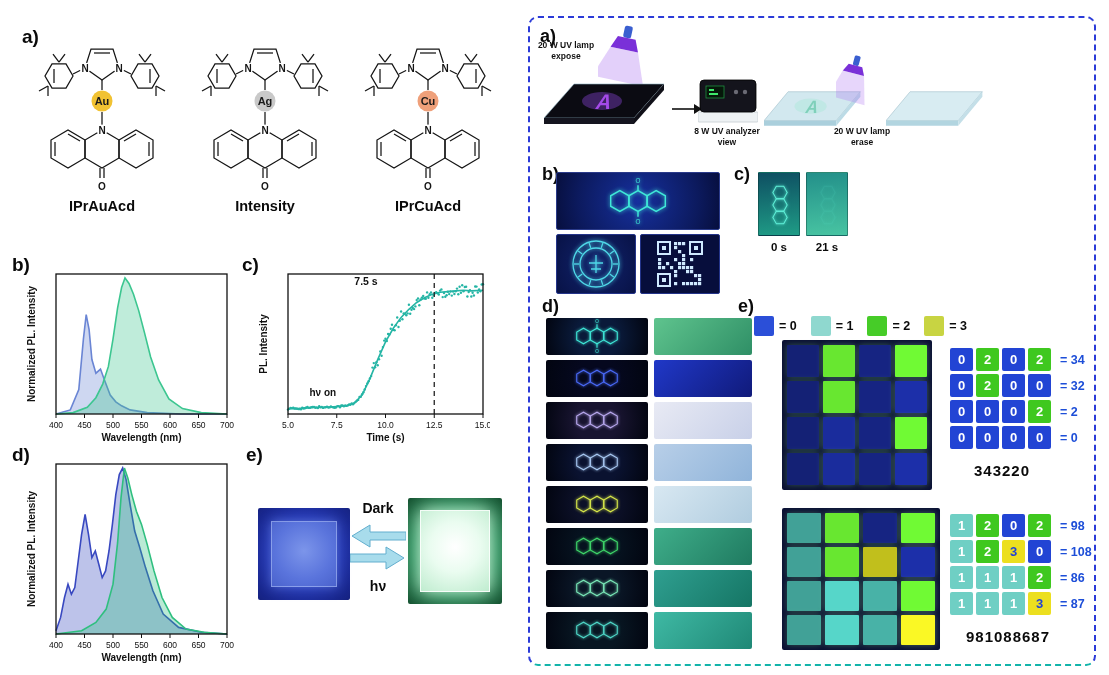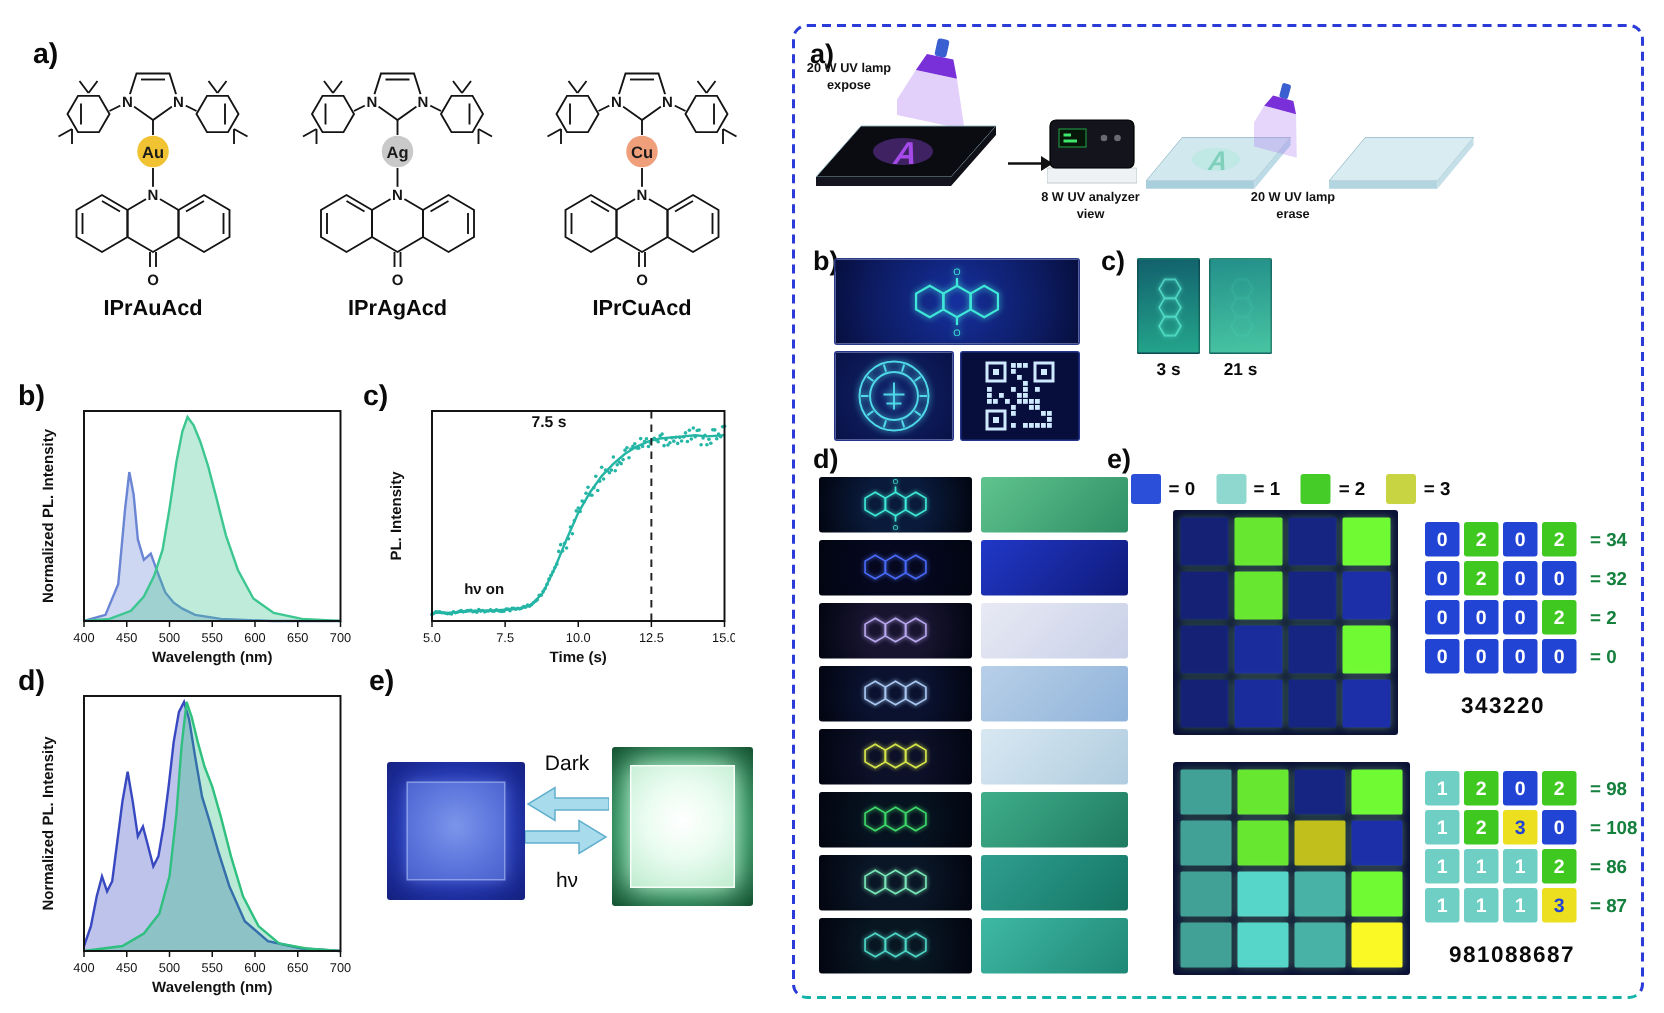--- a/index.html
+++ b/index.html
@@ -9,21 +9,21 @@
   .plabel{position:absolute;font-size:19px;font-weight:600;color:#0a0a0a}
   #structures{position:absolute;left:28px;top:34px;width:474px;display:flex;justify-content:space-between}
   .struct-cell{width:148px;display:flex;flex-direction:column;align-items:center}
   .struct-name{font-size:14.5px;font-weight:bold;margin-top:2px;color:#0a0a0a}
   .chart{position:absolute}
   .photo-sample{position:absolute;border-radius:2px}
   #photo-dark{left:258px;top:508px;width:92px;height:92px;background:radial-gradient(circle at 50% 48%,#3d54cc 0%,#2336ae 55%,#14207e 100%)}
   #photo-dark .plate{position:absolute;inset:13px;background:radial-gradient(circle at 50% 45%,#7c95ea 0%,#5a74dc 60%,#4a62cc 100%);border:1px solid rgba(200,215,255,.45);box-shadow:0 0 10px rgba(130,160,255,.5)}
   #photo-bright{left:408px;top:498px;width:94px;height:106px;background:radial-gradient(circle at 50% 50%,#7fd8a8 0%,#2e8f5e 60%,#14502f 100%)}
   #photo-bright .plate{position:absolute;inset:12px;background:radial-gradient(circle at 50% 45%,#ffffff 0%,#eafcf0 45%,#bfeccf 100%);border:1px solid rgba(255,255,255,.8);box-shadow:0 0 16px rgba(220,255,230,.9)}
-  .switch-label{position:absolute;width:56px;text-align:center;font-size:14px;font-weight:normal;color:#0a0a0a}
+  .switch-label{position:absolute;width:56px;text-align:center;font-size:14px;font-weight:bold;color:#0a0a0a}
   #rpanel{position:absolute;left:528px;top:16px;width:568px;height:650px;border:2.5px dashed #2b3bd8;border-bottom-color:#12b4aa;border-radius:10px}
   .rlabel{position:absolute;font-size:18px;font-weight:600;color:#0a0a0a}
   .proc-label{position:absolute;font-size:8.5px;line-height:1.3;text-align:center;color:#111;font-weight:600}
   .procsvg{position:absolute}
   .bphoto{position:absolute;border-radius:2px}
   #bphoto-main{left:26px;top:154px;width:164px;height:58px;background:radial-gradient(circle at 50% 50%,#16309e 0%,#0c1a5e 70%,#070f3e 100%);border:1px solid #2a3a8a}
   #bphoto-emblem{left:26px;top:216px;width:80px;height:60px;background:radial-gradient(circle at 50% 50%,#12246e 0%,#081246 100%);border:1px solid #24348a}
   #bphoto-qr{left:110px;top:216px;width:80px;height:60px;background:#070e3c;border:1px solid #24348a}
   #c-row{position:absolute;left:228px;top:154px;display:flex;gap:6px}
   .cphoto{width:42px;display:flex;flex-direction:column;align-items:center}
@@ -35,21 +35,21 @@
   .drow-rect{width:98px;height:37px;border-radius:2px}
   #legend{position:absolute;left:224px;top:298px;display:flex;gap:14px;align-items:center}
   .leg-item{display:flex;align-items:center;gap:5px}
   .leg-sq{width:20px;height:20px;border-radius:2px}
   .leg-tx{font-size:12.5px;font-weight:bold;color:#0a0a0a}
   .pgrid{position:absolute;display:grid;grid-template-columns:repeat(4,1fr);grid-auto-rows:1fr;gap:4px;background:#0a1034;padding:5px;border-radius:2px}
   .pcell{box-shadow:0 0 6px rgba(150,255,150,.35);border-radius:1px}
   .matrix{position:absolute}
   .mrow{display:flex;align-items:center;margin-bottom:3px}
   .mcell{width:23px;height:23px;margin-right:3px;text-align:center;line-height:23px;font-weight:bold;font-size:13px;border-radius:2px}
-  .msum{margin-left:6px;font-weight:bold;font-size:12.5px;color:#15803d;white-space:nowrap}
+  .msum{margin-left:6px;font-weight:bold;font-size:12.5px;color:#1d4ed8;white-space:nowrap}
   .code{position:absolute;font-weight:bold;font-size:15px;text-align:center;color:#0a0a0a;letter-spacing:1px}
 </style>
 </head>
 <body>
 
 <div id="canvas">
 
   <div class="plabel" style="left:22px;top:26px">a)</div>
   <div id="structures">
       <div class="struct-cell">
@@ -129,21 +129,21 @@
           </g>
           <text x="74" y="71" text-anchor="middle" font-size="11" font-weight="bold" fill="#1a1a1a">Ag</text>
           <circle cx="57" cy="34" r="5.5" fill="#fff" stroke="none"></circle>
           <circle cx="91" cy="34" r="5.5" fill="#fff" stroke="none"></circle>
           <circle cx="74" cy="96" r="5.5" fill="#fff" stroke="none"></circle>
           <text x="57" y="37.5" text-anchor="middle" font-size="10" font-weight="bold" fill="#141414">N</text>
           <text x="91" y="37.5" text-anchor="middle" font-size="10" font-weight="bold" fill="#141414">N</text>
           <text x="74" y="99.5" text-anchor="middle" font-size="10" font-weight="bold" fill="#141414">N</text>
           <text x="74" y="156" text-anchor="middle" font-size="10" font-weight="bold" fill="#141414">O</text>
         </svg>
-        <div class="struct-name">IPrAgAcd</div>
+        <div class="struct-name">Intensity</div>
       </div>
       <div class="struct-cell">
         <svg width="148" height="162" viewBox="0 0 148 162">
           <g stroke="#141414" stroke-width="1.25" fill="none">
             <polygon points="74,46 57,34 63,15 85,15 91,34"></polygon>
             <line x1="66" y1="19" x2="82" y2="19"></line>
             <line x1="57" y1="34" x2="45" y2="40"></line>
             <line x1="91" y1="34" x2="103" y2="40"></line>
             <polygon points="45.0,42.0 38.0,54.1 24.0,54.1 17.0,42.0 24.0,29.9 38.0,29.9"></polygon>
             <polygon points="103.0,42.0 110.0,29.9 124.0,29.9 131.0,42.0 124.0,54.1 110.0,54.1"></polygon>
@@ -546,30 +546,30 @@
             <rect x="53" y="47" width="3.2" height="3.2"></rect>
             <rect x="57" y="39" width="3.2" height="3.2"></rect>
             <rect x="57" y="43" width="3.2" height="3.2"></rect>
             <rect x="57" y="47" width="3.2" height="3.2"></rect>
           </g>
         </svg></div>
 
     <div class="rlabel" style="left:204px;top:146px">c)</div>
     <div id="c-row">
         <div class="cphoto">
-          <div class="cimg" style="background: linear-gradient(175deg, rgb(18, 96, 108), rgb(36, 166, 140));"><svg width="42" height="64">
-              <g opacity="0.85">
+          <div class="cimg" style="background: linear-gradient(175deg, rgb(14, 79, 98), rgb(31, 156, 134));"><svg width="42" height="64">
+              <g opacity="1">
                 <g stroke="#5ff0d8" stroke-width="1.4" fill="none" transform="translate(21,32) rotate(90) scale(0.72)" style="filter:drop-shadow(0 0 2px #5ff0d8)">
                   <polygon points="8.7,5.0 0.0,10.0 -8.7,5.0 -8.7,-5.0 -0.0,-10.0 8.7,-5.0"></polygon>
                   <polygon points="-8.6,5.0 -17.3,10.0 -26.0,5.0 -26.0,-5.0 -17.3,-10.0 -8.6,-5.0"></polygon>
                   <polygon points="26.0,5.0 17.3,10.0 8.6,5.0 8.6,-5.0 17.3,-10.0 26.0,-5.0"></polygon>
                 </g>
               </g>
             </svg></div>
-          <div class="ctime">3 s</div>
+          <div class="ctime">0 s</div>
         </div>
         <div class="cphoto">
           <div class="cimg" style="background: linear-gradient(175deg, rgb(35, 144, 138), rgb(72, 196, 162));"><svg width="42" height="64">
               <g opacity="0.12">
                 <g stroke="#5ff0d8" stroke-width="1.4" fill="none" transform="translate(21,32) rotate(90) scale(0.72)" style="filter:drop-shadow(0 0 2px #5ff0d8)">
                   <polygon points="8.7,5.0 0.0,10.0 -8.7,5.0 -8.7,-5.0 -0.0,-10.0 8.7,-5.0"></polygon>
                   <polygon points="-8.6,5.0 -17.3,10.0 -26.0,5.0 -26.0,-5.0 -17.3,-10.0 -8.6,-5.0"></polygon>
                   <polygon points="26.0,5.0 17.3,10.0 8.6,5.0 8.6,-5.0 17.3,-10.0 26.0,-5.0"></polygon>
                 </g>
               </g>

